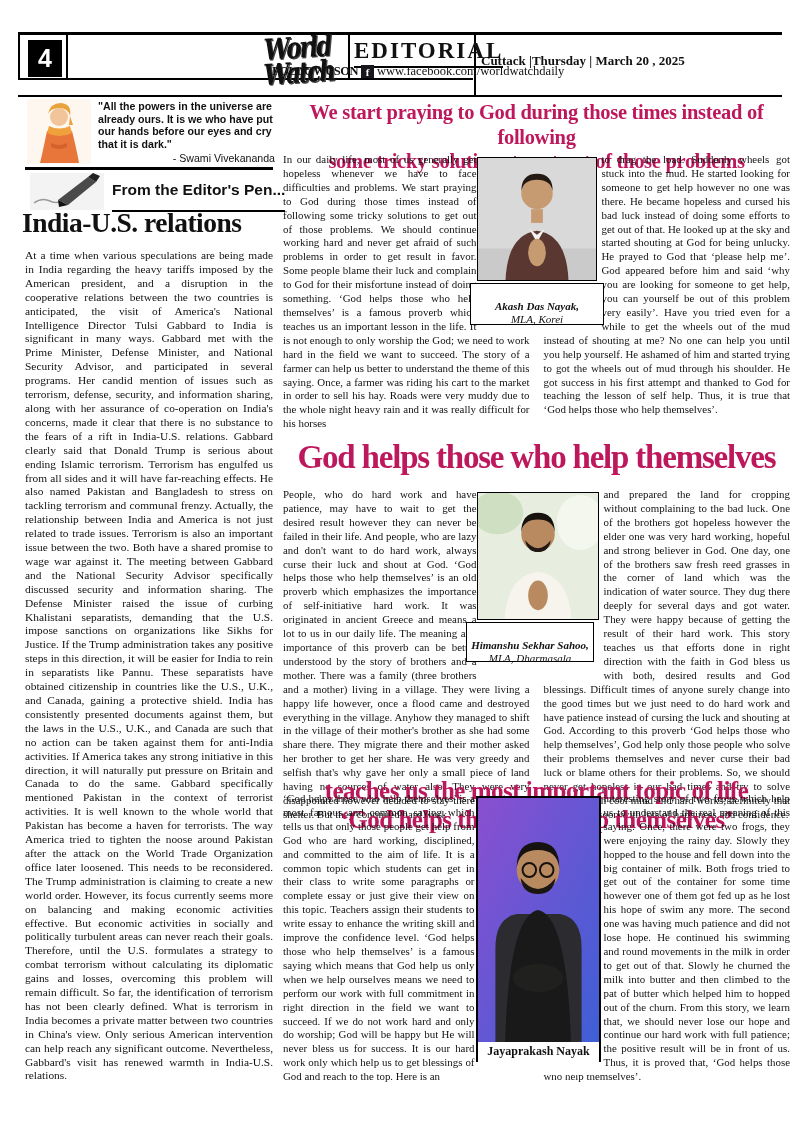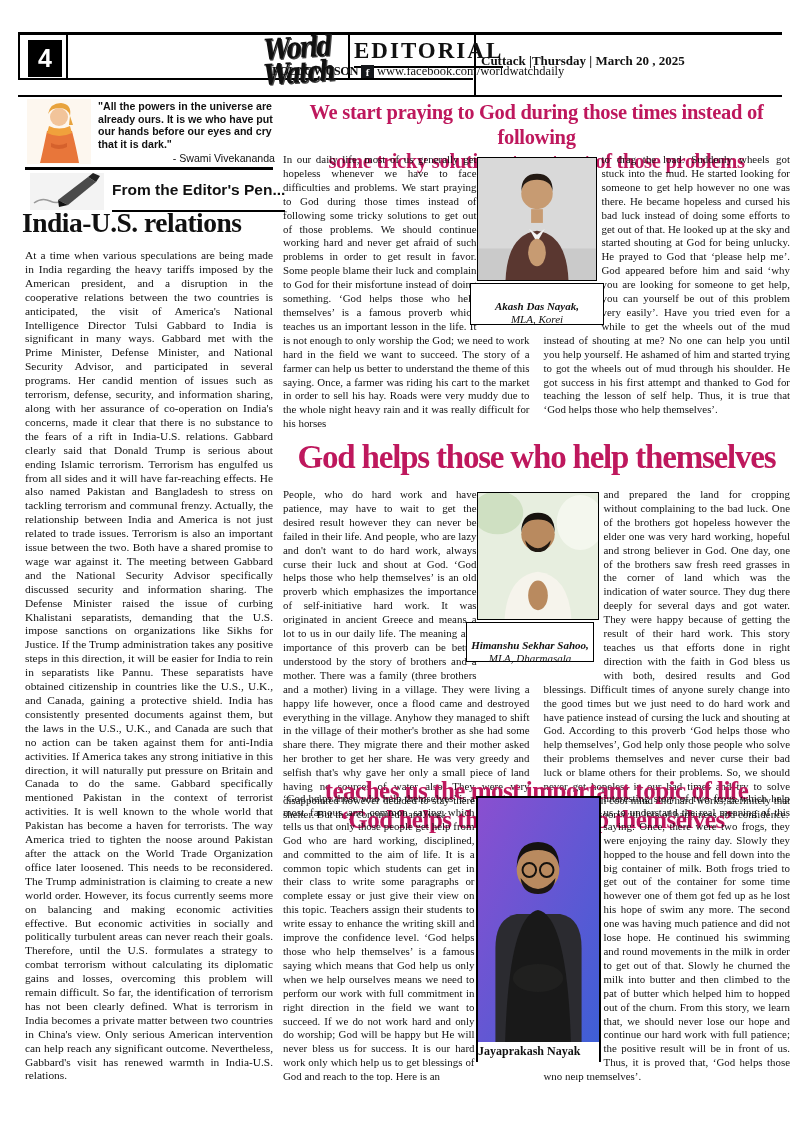--- a/index.html
+++ b/index.html
@@ -191,17 +191,17 @@
         <rect width="125" height="244" fill="url(#g3)"></rect>
         <path d="M18 150 Q18 120 40 116 L85 116 Q107 120 107 150 L107 244 L18 244 Z" fill="#2b2b30"></path>
         <circle cx="62" cy="72" r="22" fill="#b98a5f"></circle>
         <path d="M40 70 Q40 44 62 44 Q84 44 84 70 Q82 52 62 52 Q42 52 40 70 Z" fill="#15120f"></path>
         <path d="M44 80 Q62 102 80 80 Q78 96 62 96 Q46 96 44 80 Z" fill="#1c1613"></path>
         <circle cx="53" cy="72" r="7" fill="none" stroke="#14110e" stroke-width="2"></circle>
         <circle cx="71" cy="72" r="7" fill="none" stroke="#14110e" stroke-width="2"></circle>
         <path d="M28 244 Q32 118 62 112 Q92 118 96 244 Z" fill="#191919"></path>
         <ellipse cx="62" cy="180" rx="26" ry="14" fill="#20201f"></ellipse>
       </svg>
-      <div style="height:33px;background:#fff;text-align:left;font-weight:bold;font-size:12px;line-height:18px;">Jayaprakash Nayak</div>
+      <div style="height:33px;background:#fff;text-align:center;font-weight:bold;font-size:12px;line-height:18px;">Jayaprakash Nayak</div>
     </div>
   </div>
 
 </div>
 
 </body></html>

